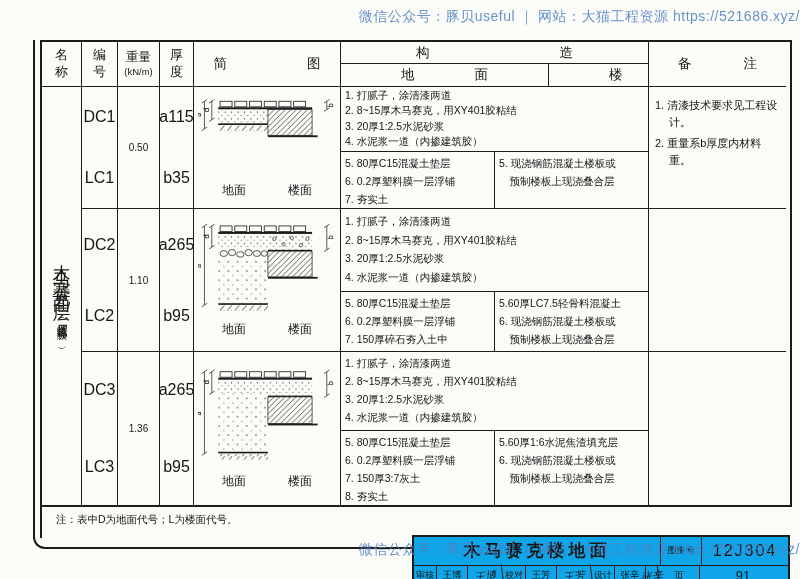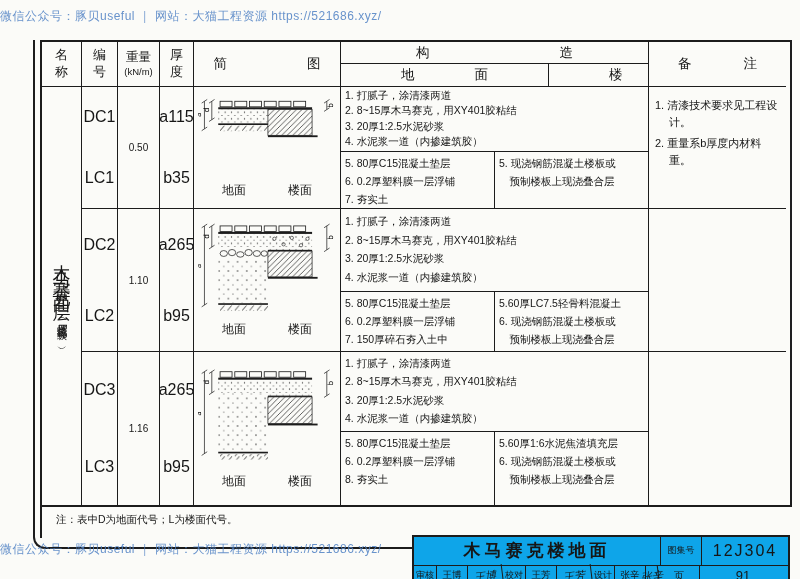--- a/index.html
+++ b/index.html
@@ -1,18 +1,18 @@
 <!DOCTYPE html>
 <html><head>
 <meta charset="utf-8">
 <style>
   html,body{margin:0;padding:0;}
   .page{position:relative;width:800px;height:579px;background:#fbfbf8;
         font-family:"Liberation Sans","DejaVu Sans",sans-serif;color:#161616;overflow:hidden;}
-  .wm{position:absolute;left:0;width:100%;text-align:left;color:#4f81c4;font-size:12px;
+  .wm{position:absolute;left:0;width:100%;text-align:right;color:#4f81c4;font-size:14px;
       letter-spacing:.5px;opacity:.85;z-index:30;white-space:nowrap;}
   .wm-top{top:8px;}
   .wm-bottom{top:541px;}
   
   .frame{position:absolute;left:33px;top:40px;width:380px;height:507px;
          border-left:2px solid #1c1c1c;border-bottom:2px solid #1c1c1c;
          border-bottom-left-radius:12px;z-index:1;}
   
   .tbl{position:absolute;left:40px;top:40px;width:752px;height:467px;border:2px solid #1c1c1c;
        box-sizing:border-box;display:grid;background:#fbfbf8;z-index:2;
@@ -291,21 +291,21 @@
           </div>
       </div>
     </div>
     <div class="cell bR0"></div>
 
     <div class="cell two-val bB0">
       <span>DC3</span>
       <span>LC3</span>
     </div>
     <div class="cell one-val bB0">
-      <span>1.16</span>
+      <span>1.36</span>
     </div>
     <div class="cell two-val bB0">
       <span>a265</span>
       <span>b95</span>
     </div>
     <div class="cell diag-cell bB0">
       <svg width="138" height="104" viewBox="0 0 150 113">
         <line x1="7" y1="4" x2="7" y2="93" stroke="#222" stroke-width="0.8"></line>
         <path d="M4,6 l6,-4 M4,95 l6,-4" stroke="#222" stroke-width="0.8"></path>
         <text x="3.5" y="52" font-size="8" transform="rotate(-90 3.5 52)">a</text>
@@ -342,20 +342,21 @@
       <div class="c-common" style="height:77px;">
           <div class="c-line">1. 打腻子，涂清漆两道</div>
           <div class="c-line">2. 8~15厚木马赛克，用XY401胶粘结</div>
           <div class="c-line">3. 20厚1:2.5水泥砂浆</div>
           <div class="c-line">4. 水泥浆一道（内掺建筑胶）</div>
         </div>
       <div class="c-split">
         <div class="c-col dv">
             <div class="c-line">5. 80厚C15混凝土垫层</div>
             <div class="c-line">6. 0.2厚塑料膜一层浮铺</div>
+            <div class="c-line">7. 150厚3:7灰土</div>
             <div class="c-line">8. 夯实土</div>
           </div>
         <div class="c-col">
             <div class="c-line">5.60厚1:6水泥焦渣填充层</div>
             <div class="c-line">6. 现浇钢筋混凝土楼板或</div>
             <div class="c-line">　预制楼板上现浇叠合层</div>
           </div>
       </div>
     </div>
     <div class="cell bR0 bB0"></div>

